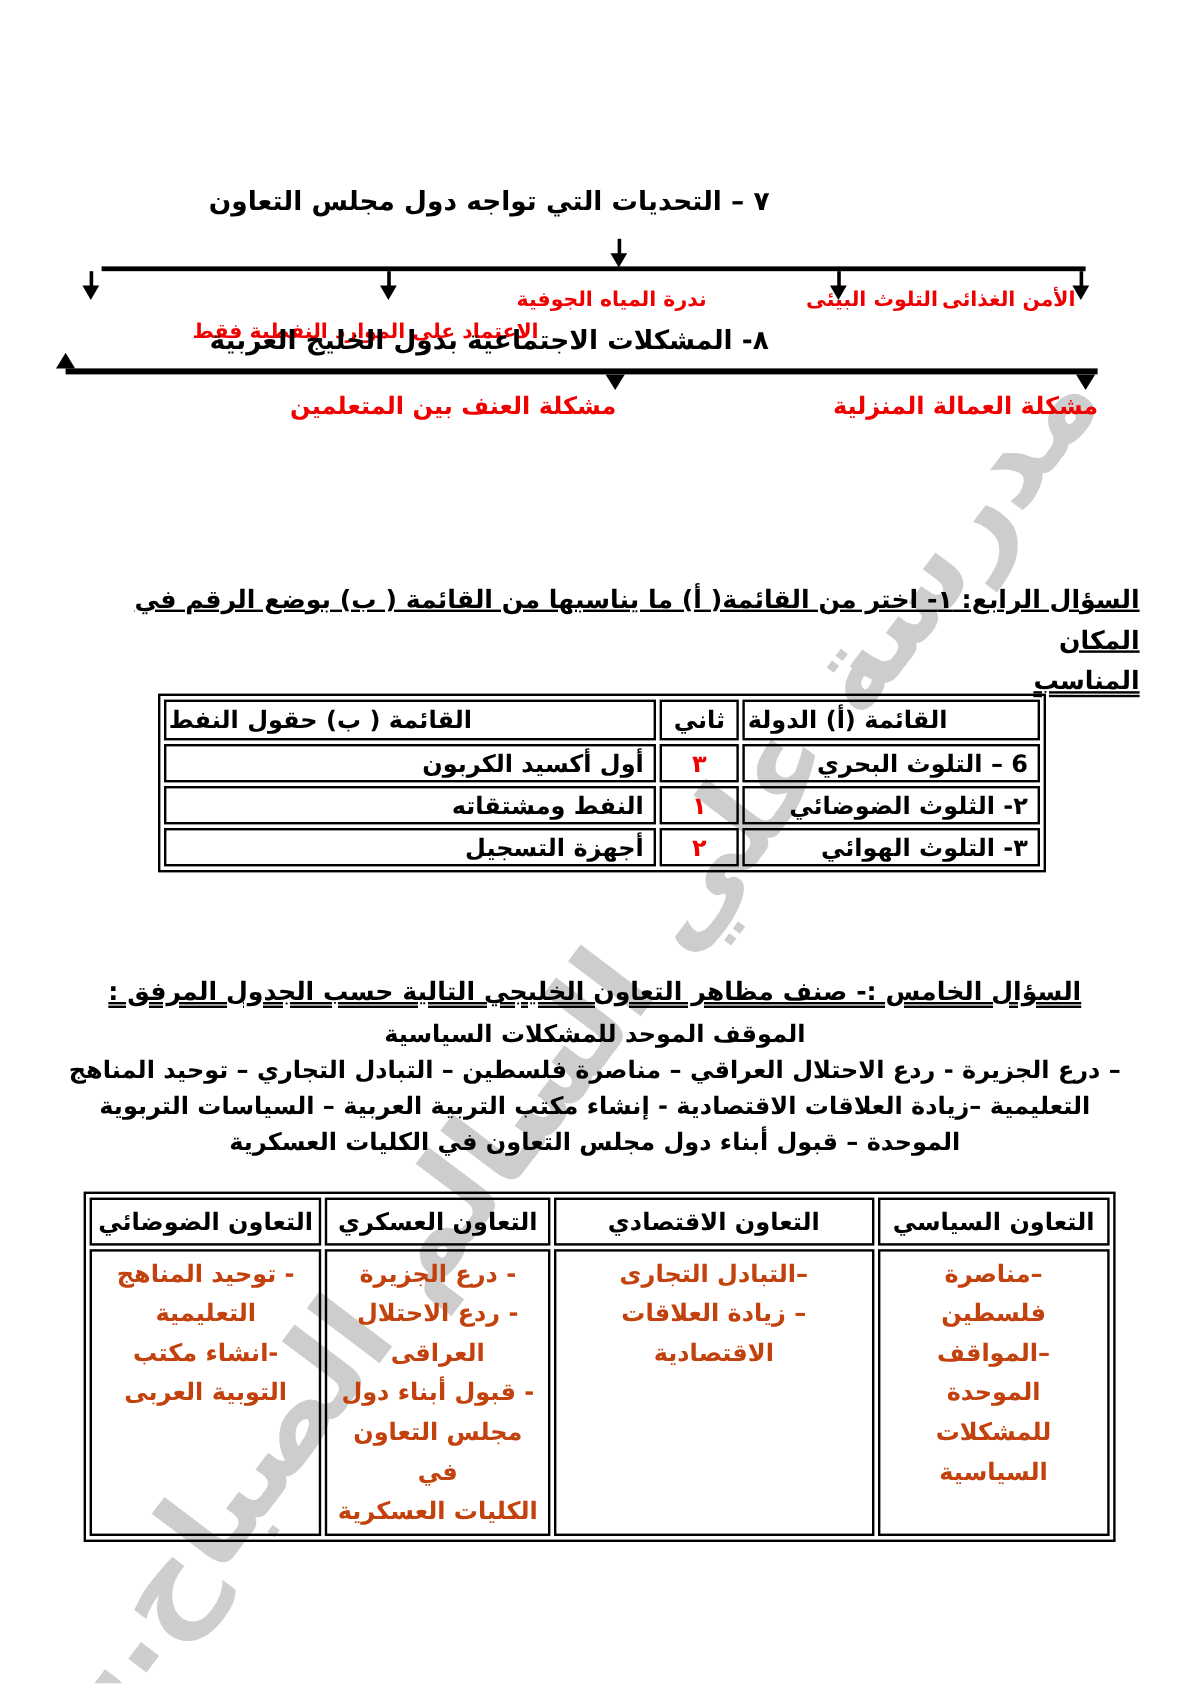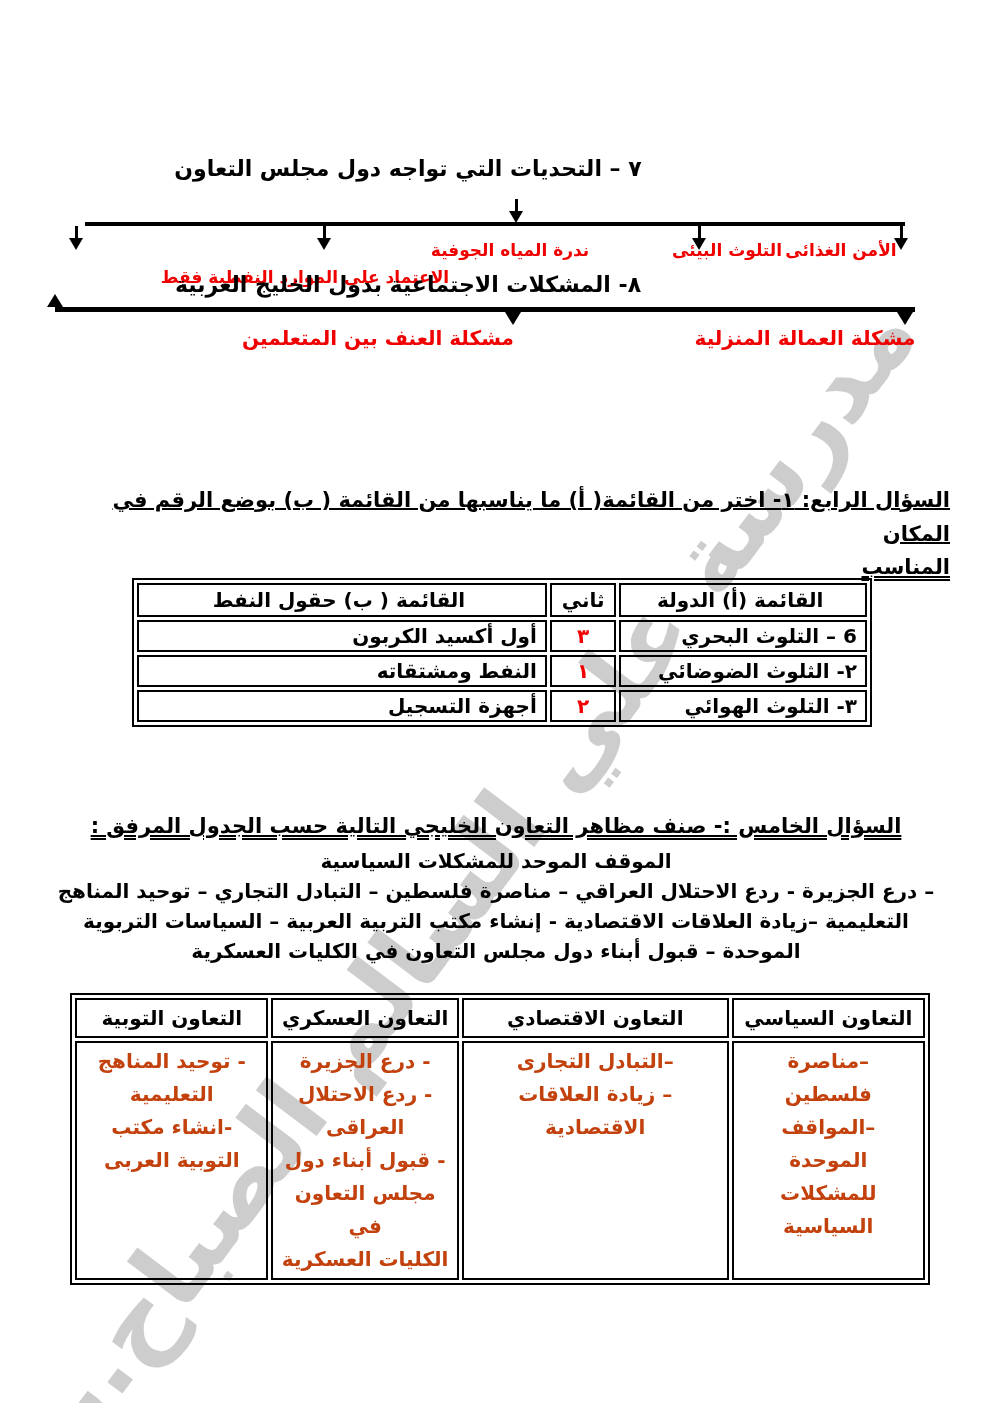--- a/index.html
+++ b/index.html
@@ -24,21 +24,21 @@
   .rlabel{position:absolute;transform:translateX(-50%);color:#f00000;font-size:17px;white-space:nowrap;}
   .rlabel.big{font-size:20px;}
   .caption{position:absolute;left:0;width:816px;text-align:center;font-size:22px;}
   
   .q4head{position:absolute;top:484px;right:42px;width:860px;font-size:21px;line-height:1.6;text-align:right;}
   .uline{text-decoration:underline;text-decoration-thickness:2px;}
   .uline-dbl{text-decoration:underline double;}
   table.doc{border-collapse:separate;border-spacing:3px;border:2px solid #000;background:transparent;}
   table.doc th,table.doc td{border:2px solid #000;font-weight:bold;background:transparent;}
   .t1{position:absolute;top:578px;right:120px;width:740px;font-size:20px;}
-  .t1 th{height:28px;text-align:center;padding:1px 8px 1px 2px;}
+  .t1 th{height:28px;text-align:left;padding:1px 8px 1px 2px;}
   .t1 td{height:26px;text-align:right;padding:1px 8px 1px 2px;}
   .t1 .num{text-align:center;padding:1px 2px;color:#f00000;}
   
   .q5head{position:absolute;top:814px;left:0;width:992px;text-align:center;font-size:21px;}
   .q5lines{position:absolute;top:846px;left:0;width:992px;text-align:center;font-size:20px;line-height:30px;white-space:pre-line;}
   .t2{position:absolute;top:993px;right:62px;width:860px;font-size:20px;}
   .t2 th{height:34px;text-align:center;padding:1px 4px;}
   .t2 td{height:218px;vertical-align:top;text-align:center;color:#c2410c;
          line-height:33px;padding:2px 2px;white-space:pre-line;}
 </style>
@@ -124,21 +124,21 @@
           <col style="width:190px;">
           <col style="width:262px;">
           <col style="width:184px;">
           <col style="width:190px;">
         </colgroup>
       <tbody>
           <tr>
         <th>التعاون السياسي</th>
         <th>التعاون الاقتصادي</th>
         <th>التعاون العسكري</th>
-        <th>التعاون التوبية</th>
+        <th>التعاون الضوضائي</th>
       </tr>
       <tr>
         <td>–مناصرة
 فلسطين
 –المواقف
 الموحدة
 للمشكلات
 السياسية</td>
         <td>–التبادل التجارى
 – زيادة العلاقات

